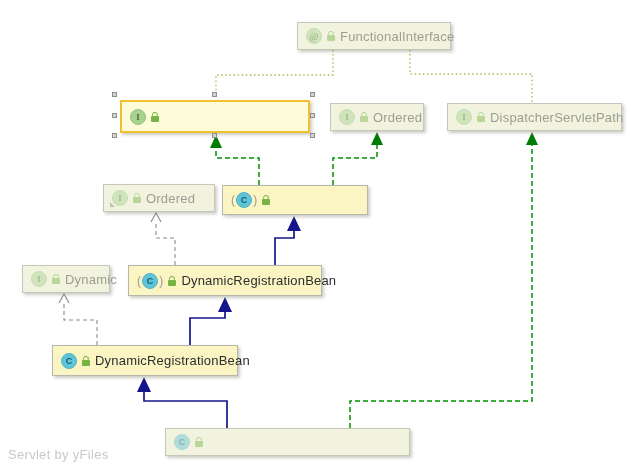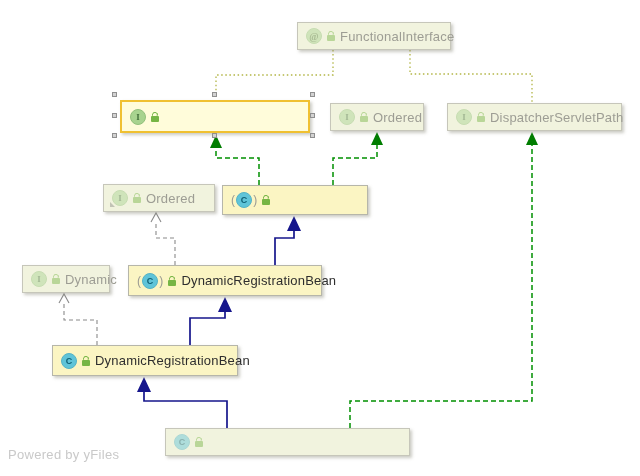--- a/index.html
+++ b/index.html
@@ -144,15 +144,15 @@
     <span class="nicon cls">C</span>
     <span class="lock"></span>
     <span>DynamicRegistrationBean</span>
   </div>
 
   <div class="node inactive" style="left:165px;top:428px;width:245px;height:28px;">
     <span class="nicon cls">C</span>
     <span class="lock"></span>
   </div>
 
-  <div class="watermark">Powered by yFiles</div>
+  <div class="watermark">Servlet by yFiles</div>
 
 </div>
 
 </body></html>

